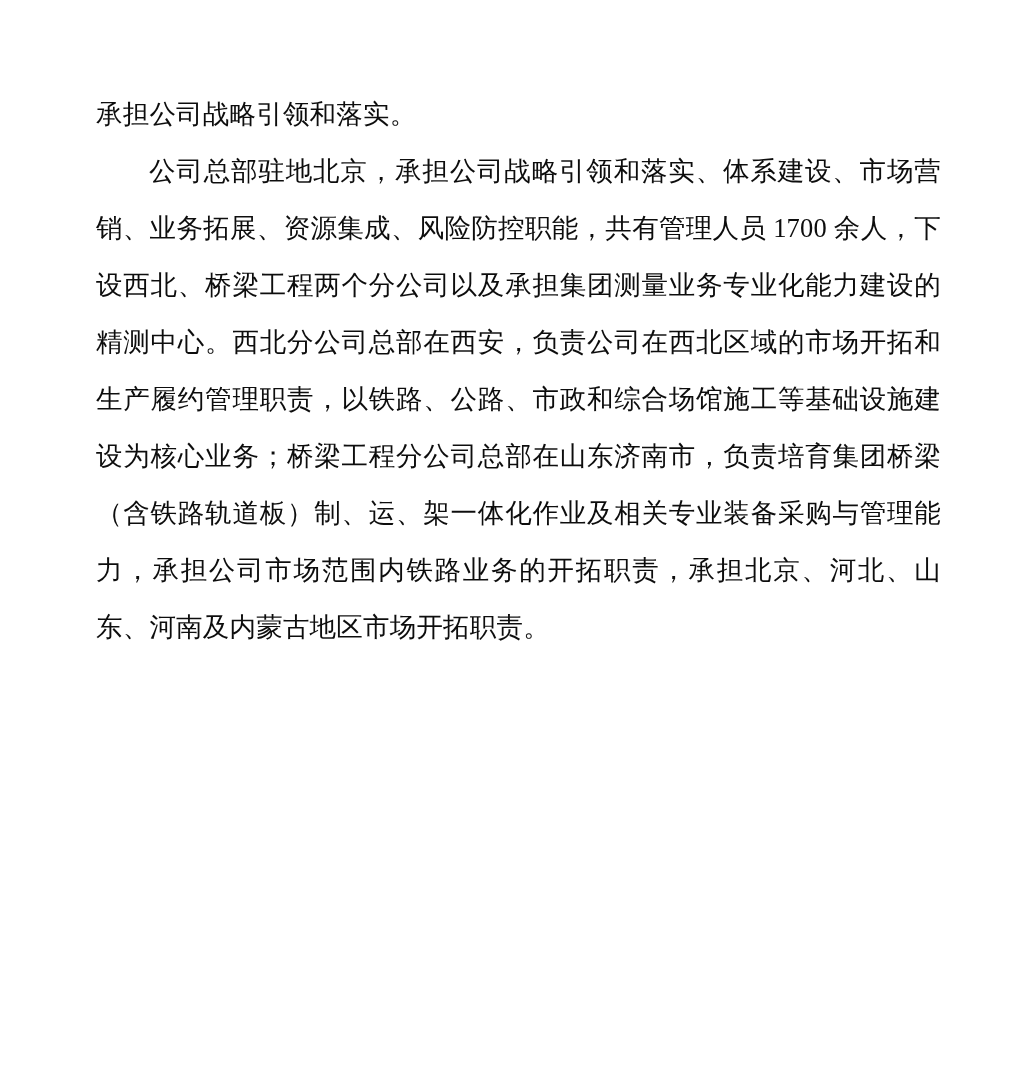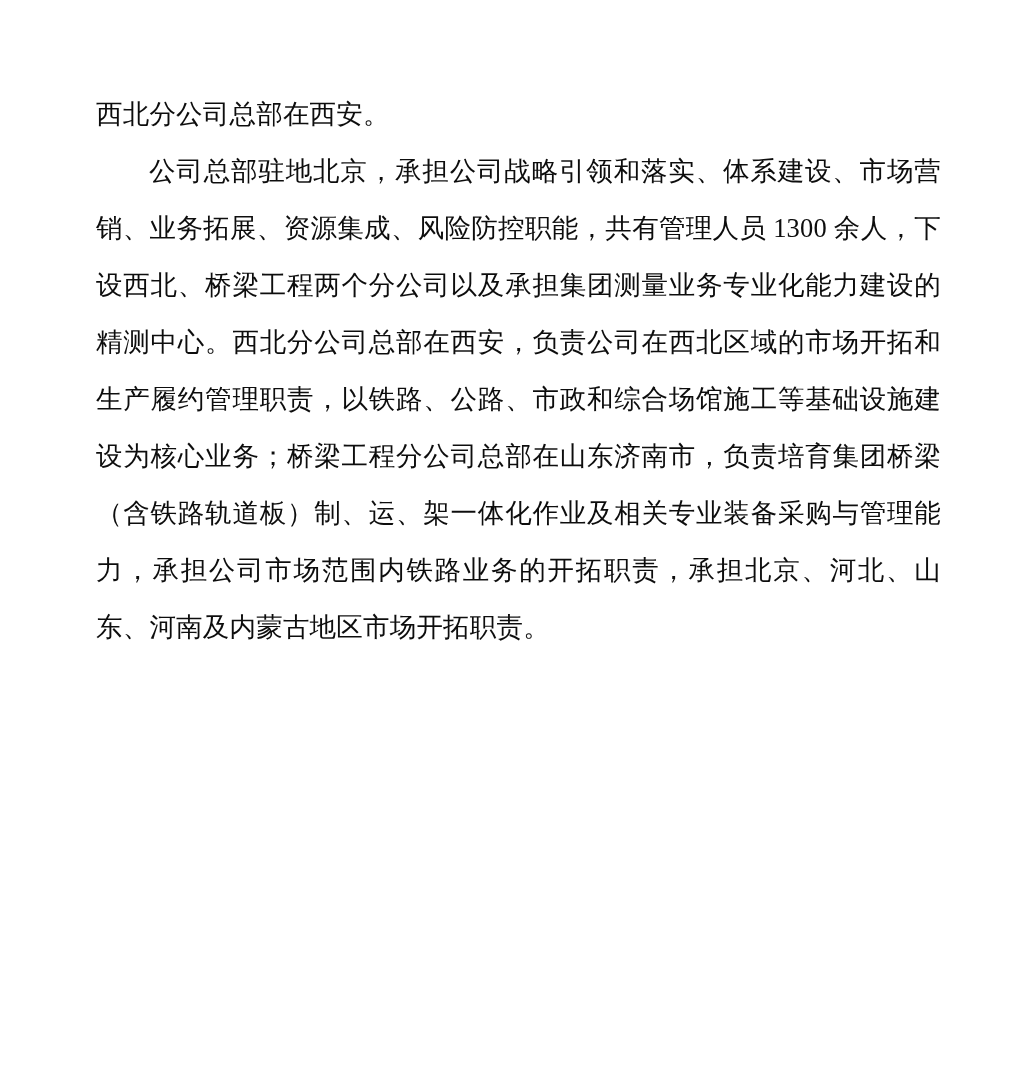--- a/index.html
+++ b/index.html
@@ -36,16 +36,16 @@
   }
   .para.no-indent {
     text-indent: 0;
   }
 </style>
 </head>
 <body>
 
 <div class="page">
   <div class="doc-body">
-    <p class="para no-indent">西北分公司总部在西安。</p>
-    <p class="para">公司总部驻地北京，承担公司战略引领和落实、体系建设、市场营销、业务拓展、资源集成、风险防控职能，共有管理人员 1300 余人，下设西北、桥梁工程两个分公司以及承担集团测量业务专业化能力建设的精测中心。西北分公司总部在西安，负责公司在西北区域的市场开拓和生产履约管理职责，以铁路、公路、市政和综合场馆施工等基础设施建设为核心业务；桥梁工程分公司总部在山东济南市，负责培育集团桥梁（含铁路轨道板）制、运、架一体化作业及相关专业装备采购与管理能力，承担公司市场范围内铁路业务的开拓职责，承担北京、河北、山东、河南及内蒙古地区市场开拓职责。</p>
+    <p class="para no-indent">承担公司战略引领和落实。</p>
+    <p class="para">公司总部驻地北京，承担公司战略引领和落实、体系建设、市场营销、业务拓展、资源集成、风险防控职能，共有管理人员 1700 余人，下设西北、桥梁工程两个分公司以及承担集团测量业务专业化能力建设的精测中心。西北分公司总部在西安，负责公司在西北区域的市场开拓和生产履约管理职责，以铁路、公路、市政和综合场馆施工等基础设施建设为核心业务；桥梁工程分公司总部在山东济南市，负责培育集团桥梁（含铁路轨道板）制、运、架一体化作业及相关专业装备采购与管理能力，承担公司市场范围内铁路业务的开拓职责，承担北京、河北、山东、河南及内蒙古地区市场开拓职责。</p>
   </div>
 </div>
 
 </body></html>

